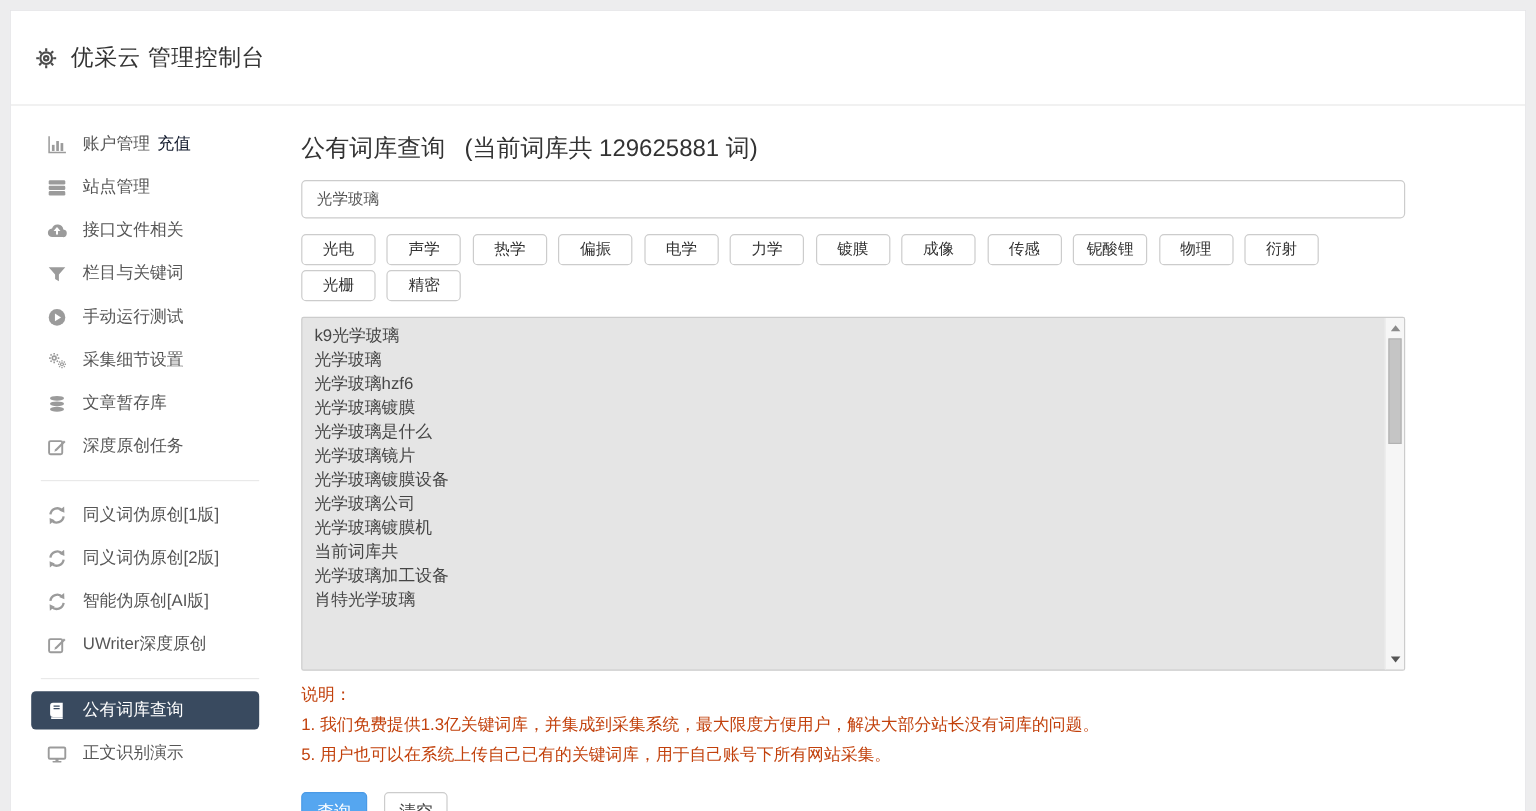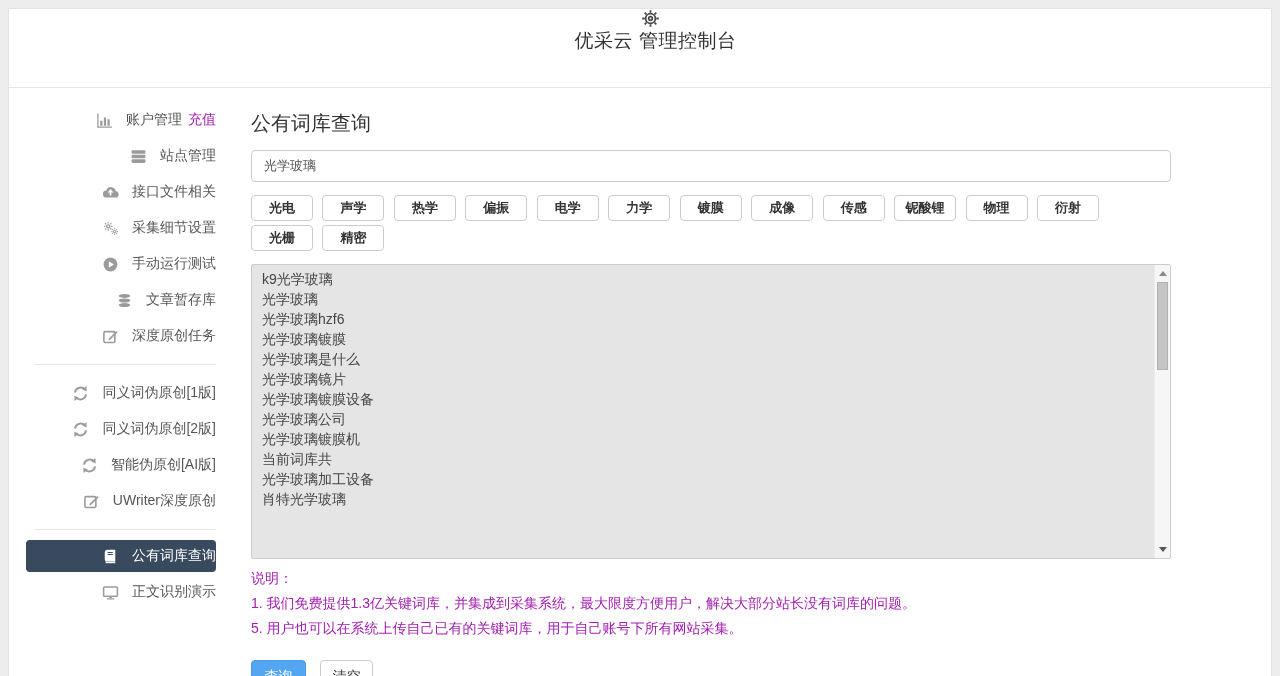--- a/index.html
+++ b/index.html
@@ -7,70 +7,70 @@
   body {
     background:#ededee;
     font-family:"Liberation Sans","DejaVu Sans",sans-serif;
     position:relative;
   }
   .card {
     position:absolute; left:8px; top:8px; width:1264px; height:770px;
     background:#fff; border:1px solid #e4e4e6;
   }
   
-  .app-header { height:79px; border-bottom:1px solid #e8e8e8; display:flex; align-items:center; padding-left:20px;flex-direction:column; }
+  .app-header { height:79px; border-bottom:1px solid #e8e8e8; display:flex; align-items:center; padding-left:20px; }
   .logo-gear { width:19px; height:19px; color:#4a4a4a; }
   .app-title { font-size:19px; color:#333; margin-left:11px; font-weight:400; letter-spacing:.5px; }
 
   .layout { display:flex; }
 
   
   .sidebar { width:242px; flex-shrink:0; padding:14px 0 0 17px; }
   .nav-item {
     width:190px; height:36px; display:flex; align-items:center;
     padding-left:13px; border-radius:4px; cursor:pointer;
-    color:#565656; font-size:14px; white-space:nowrap;justify-content:flex-end;
+    color:#565656; font-size:14px; white-space:nowrap;
   }
   .nav-item .ic { width:17px; height:17px; color:#9b9b9b; flex-shrink:0; }
   .nav-label { margin-left:13px; }
-  .nav-extra { color:#a21caf; margin-left:6px; }
+  .nav-extra { color:#0f172a; margin-left:6px; }
   .nav-item.active { background:#394a5f; color:#fff; height:32px; margin:10px 0 2px 0; }
   .nav-item.active .ic { color:#fff; }
   .nav-divider { border-top:1px solid #e9e9e9; margin:10px 0 10px 8px; width:182px; }
 
   
   .main { width:920px; padding-top:22px; }
   .page-title { font-size:20px; color:#333; font-weight:500; display:flex; align-items:baseline; }
   .page-title .count { margin-left:16px; }
   .search-input {
     display:block; margin-top:13px; width:100%; height:32px;
     border:1px solid #ccc; border-radius:4px; padding:0 12px;
     font-size:13px; color:#555; outline:none; font-family:inherit; background:#fff;
   }
   .tags { margin-top:13px; line-height:0; }
   .tag {
     display:inline-block; min-width:62px; height:26px; line-height:24px;
     border:1px solid #ccc; border-radius:4px; background:#fff; color:#333;
     font-size:13px; text-align:center; padding:0 10px; margin:0 5px 4px 0;
-    cursor:pointer; font-family:inherit;font-weight:bold;
+    cursor:pointer; font-family:inherit;
   }
   .listbox {
     margin-top:9px; height:295px; border:1px solid #ccc; border-radius:2px;
     position:relative; overflow:hidden; background:#e5e5e5;
   }
   .kw-list { padding:4px 24px 0 10px; font-size:14px; color:#454545; line-height:20px; }
   .kw { cursor:pointer; white-space:nowrap; }
   .sb { position:absolute; top:0; right:0; bottom:0; width:16px; background:#f6f6f6; border-left:1px solid #ededed; }
   .sb-arrow { position:absolute; left:0; width:15px; height:15px; display:flex; align-items:center; justify-content:center; cursor:pointer; }
   .sb-arrow.up { top:1px; } .sb-arrow.down { bottom:1px; }
   .tri-up { width:0; height:0; border-left:4px solid transparent; border-right:4px solid transparent; border-bottom:5px solid #8a8a8a; }
   .tri-down { width:0; height:0; border-left:4px solid transparent; border-right:4px solid transparent; border-top:5px solid #555; }
   .sb-thumb { position:absolute; top:17px; left:2px; width:11px; height:88px; background:#c5c5c5; border:1px solid #b2b2b2; cursor:pointer; }
 
-  .notes { margin-top:7px; font-size:14px; color:#a21caf; line-height:25px; }
+  .notes { margin-top:7px; font-size:14px; color:#c2410c; line-height:25px; }
   .actions { margin-top:19px; display:flex; }
   .btn { height:34px; border-radius:4px; font-size:14px; cursor:pointer; font-family:inherit; }
   .btn-primary { width:55px; background:#55a6f0; border:1px solid #4a9ae6; color:#fff; }
   .btn-default { width:53px; margin-left:14px; background:#fff; border:1px solid #ccc; color:#444; }
 
   .symbol-defs { position:absolute; width:0; height:0; overflow:hidden; }
 </style>
 </head>
 <body>
 
@@ -170,29 +170,35 @@
         <span class="nav-label">站点管理</span>
       </div>
       <div class="nav-item">
         <svg class="ic">
             <use href="#i-cloud"></use>
           </svg>
         <span class="nav-label">接口文件相关</span>
       </div>
       <div class="nav-item">
         <svg class="ic">
+            <use href="#i-filter"></use>
+          </svg>
+        <span class="nav-label">栏目与关键词</span>
+      </div>
+      <div class="nav-item">
+        <svg class="ic">
+            <use href="#i-play"></use>
+          </svg>
+        <span class="nav-label">手动运行测试</span>
+      </div>
+      <div class="nav-item">
+        <svg class="ic">
             <use href="#i-cogs"></use>
           </svg>
         <span class="nav-label">采集细节设置</span>
-      </div>
-      <div class="nav-item">
-        <svg class="ic">
-            <use href="#i-play"></use>
-          </svg>
-        <span class="nav-label">手动运行测试</span>
       </div>
       <div class="nav-item">
         <svg class="ic">
             <use href="#i-db"></use>
           </svg>
         <span class="nav-label">文章暂存库</span>
       </div>
       <div class="nav-item">
         <svg class="ic">
             <use href="#i-edit"></use>
@@ -239,20 +245,21 @@
         <svg class="ic">
             <use href="#i-monitor"></use>
           </svg>
         <span class="nav-label">正文识别演示</span>
       </div>
     </div>
 
     <div class="main">
       <h2 class="page-title">
         <span>公有词库查询</span>
+        <span class="count">(当前词库共 129625881 词)</span>
       </h2>
 
       <input class="search-input" type="text" value="光学玻璃" style="">
 
       <div class="tags">
         <button class="tag">光电</button>
         <button class="tag">声学</button>
         <button class="tag">热学</button>
         <button class="tag">偏振</button>
         <button class="tag">电学</button>

